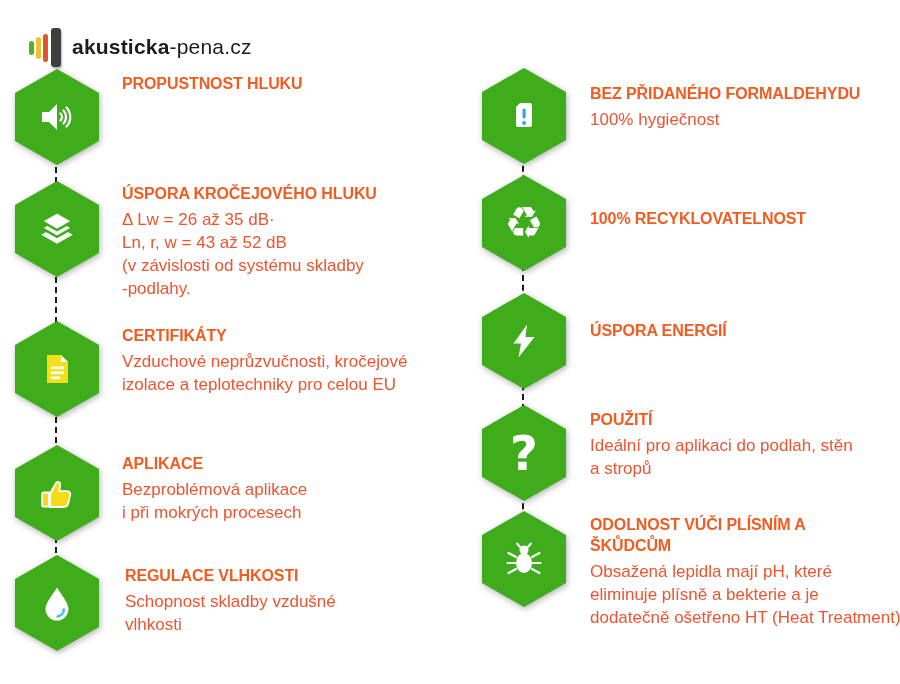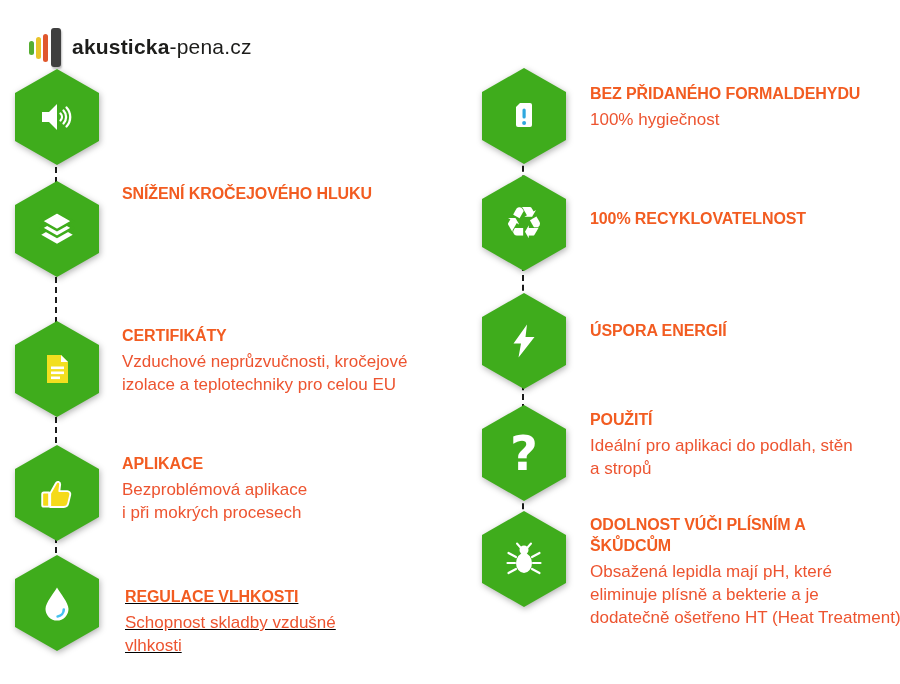--- a/index.html
+++ b/index.html
@@ -39,21 +39,21 @@
   .hl4{left:15px;top:445px;} .hl5{left:15px;top:555px;}
   .hr1{left:482px;top:68px;} .hr2{left:482px;top:175px;} .hr3{left:482px;top:293px;}
   .hr4{left:482px;top:405px;} .hr5{left:482px;top:511px;}
 
   
   .fx{position:absolute;width:334px;z-index:2;}
   .fx h3{margin:0 0 4px 0;font-size:16px;line-height:21px;font-weight:700;
          color:#f25c21;white-space:pre-line;letter-spacing:-.1px;}
   .fx p{margin:0;font-size:17px;line-height:23px;color:#ed5430;white-space:pre-line;}
   .tl1{left:122px;top:73px;}  .tl2{left:122px;top:183px;} .tl3{left:122px;top:325px;}
-  .tl4{left:122px;top:453px;} .tl5{left:125px;top:586px;text-decoration:underline;}
+  .tl4{left:122px;top:453px;} .tl5{left:125px;top:565px;}
   .tr1{left:590px;top:83px;}  .tr2{left:590px;top:208px;} .tr3{left:590px;top:320px;}
   .tr4{left:590px;top:409px;} .tr5{left:590px;top:514px;}
 </style>
 </head>
 <body>
 
 <div class="page">
 
   <div class="logo">
     <div class="logo-icon">
@@ -154,23 +154,28 @@
     <svg width="40" height="40" viewBox="0 0 40 40">
       <path d="M16.5,8.5 L13,4.5 M23.5,8.5 L27,4.5" stroke="#fff" stroke-width="2" stroke-linecap="round"></path>
       <circle cx="20" cy="11" r="4.5" fill="#fff"></circle>
       <ellipse cx="20" cy="24" rx="8" ry="10" fill="#fff"></ellipse>
       <path d="M12,18 L4.5,14 M11,24 L3.5,24 M12,30 L4.5,34 M28,18 L35.5,14 M29,24 L36.5,24 M28,30 L35.5,34" stroke="#fff" stroke-width="2.2" stroke-linecap="round"></path>
     </svg>
   </div>
     </div>
 
   <div class="fx tl1">
+    <h3>PROPUSTNOST HLUKU</h3>
   </div>
   <div class="fx tl2">
-    <h3>SNÍŽENÍ KROČEJOVÉHO HLUKU</h3>
+    <h3>ÚSPORA KROČEJOVÉHO HLUKU</h3>
+    <p>Δ Lw = 26 až 35 dB·
+Ln, r, w = 43 až 52 dB
+(v závislosti od systému skladby
+-podlahy.</p>
   </div>
   <div class="fx tl4">
     <h3>APLIKACE</h3>
     <p>Bezproblémová aplikace
 i při mokrých procesech</p>
   </div>
   <div class="fx tl3">
     <h3>CERTIFIKÁTY</h3>
     <p>Vzduchové neprůzvučnosti, kročejové
 izolace a teplotechniky pro celou EU</p>

